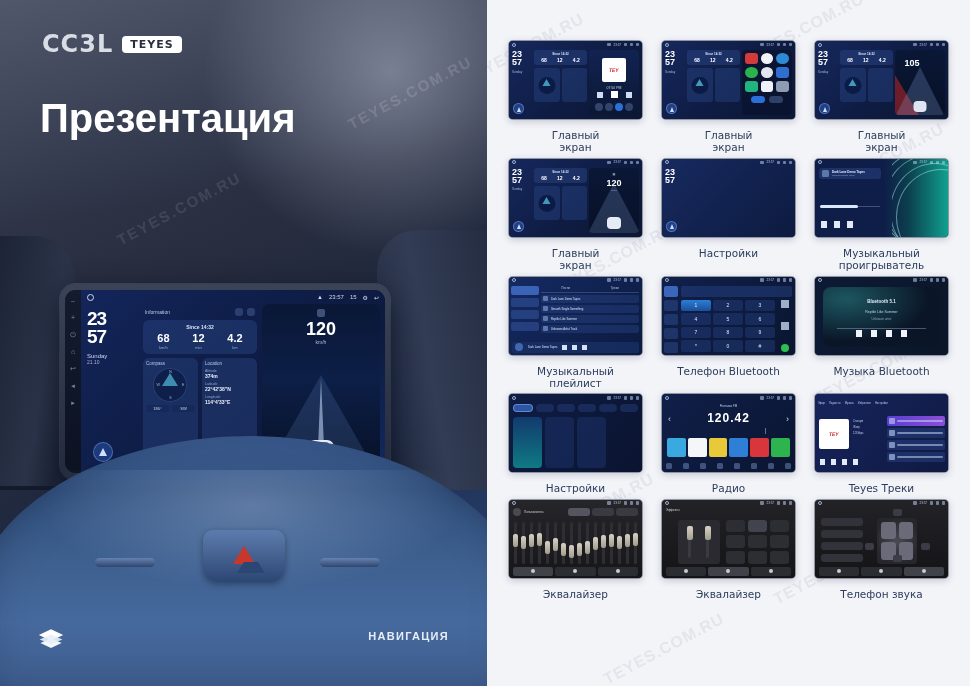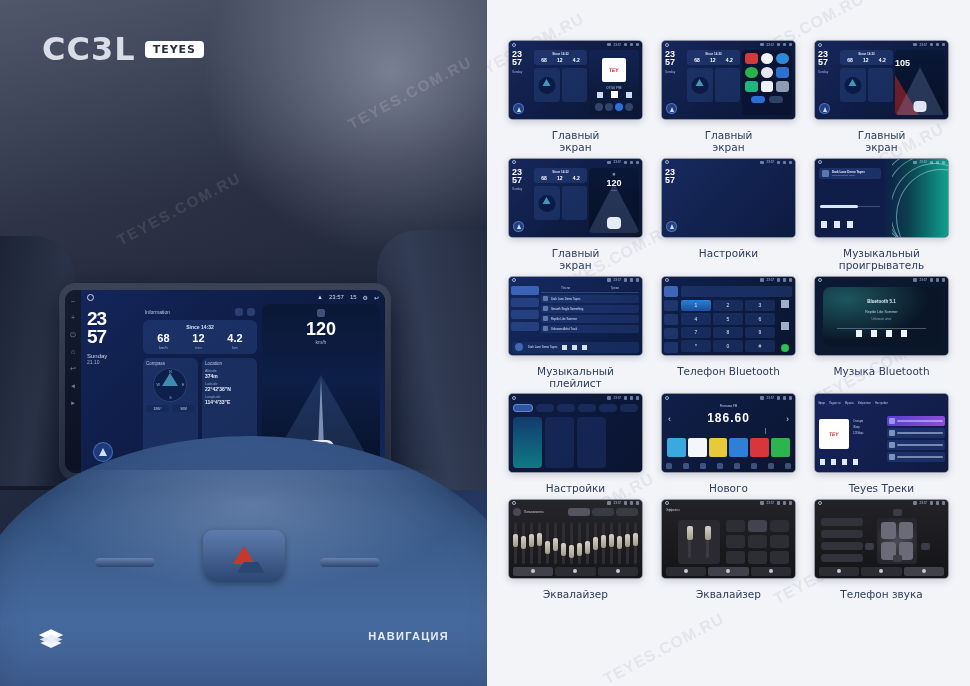--- a/index.html
+++ b/index.html
@@ -16,21 +16,21 @@
     background:radial-gradient(ellipse at 60% 40%, rgba(175,182,200,.55), rgba(120,128,150,0) 65%); }
   #hero-wm { position:absolute; right:8px; top:84px; transform:rotate(-28deg);
     font-size:15px; letter-spacing:2px; color:rgba(255,255,255,.14); font-weight:700; white-space:nowrap;}
   #hero-wm2 { position:absolute; left:110px; top:200px; transform:rotate(-28deg);
     font-size:15px; letter-spacing:2px; color:rgba(255,255,255,.10); font-weight:700; white-space:nowrap;}
   #hero-wm3 { position:absolute; left:140px; top:620px; transform:rotate(-28deg);
     font-size:14px; letter-spacing:2px; color:rgba(255,255,255,.12); font-weight:700; white-space:nowrap;}
 
   
   .brand { position:absolute; left:42px; top:30px; display:flex; align-items:center; gap:9px; z-index:6;}
-  .brand .bname { font-size:32px; font-weight:700; letter-spacing:1px; color:#d9dde6;
+  .brand .bname { font-size:24px; font-weight:700; letter-spacing:1px; color:#d9dde6;
     font-family:"DejaVu Sans", sans-serif;}
   .brand .bbadge { background:#ffffff; color:#2a2f3d; font-size:11px; font-weight:700;
     padding:3px 8px 3px 8px; border-radius:4px; letter-spacing:1px; line-height:1;
     font-family:"DejaVu Sans", sans-serif;}
 
   
   .heading { position:absolute; left:40px; top:96px; z-index:6; color:#fff; }
   .heading .y { font-size:52px; font-weight:700; line-height:1.05; letter-spacing:0px; }
   .heading .l1, .heading .l2 { font-size:40px; font-weight:700; line-height:1.13; }
 
@@ -321,20 +321,21 @@
     <div id="hero-wm">TEYES.COM.RU</div>
     <div id="hero-wm2">TEYES.COM.RU</div>
     <div id="hero-wm3">TEYES.COM.RU</div>
 
     <div class="brand">
       <span class="bname">CC3L</span>
       <span class="bbadge">TEYES</span>
     </div>
 
     <div class="heading">
+      <div class="l1">Презентация</div>
     </div>
 
     <div class="scene">
       <div class="carbody"></div>
       <div class="pillarL"></div>
       <div class="pillarR"></div>
 
       <div class="unit">
         <div class="inner">
           <div class="rail">
@@ -613,21 +614,21 @@
                 </div>
               </div>
             <div class="hsTwo">
                 <div>
                   <span class="hsComp"></span>
                 </div>
                 <div></div>
               </div>
             </div>
           <div class="hsR" style="background:linear-gradient(180deg,#0a1736,#071026);">
-            <div style="position:absolute;left:0;right:16px;top:8px;text-align:left;font-size:9px;color:#fff;font-weight:700;">105</div>
+            <div style="position:absolute;left:0;right:16px;top:8px;text-align:center;font-size:9px;color:#fff;font-weight:700;">105</div>
             <div style="position:absolute;bottom:0;left:-6px;width:0;height:0;border-right:30px solid transparent;border-bottom:50px solid rgba(190,40,40,.55);"></div>
             <div style="position:absolute;bottom:0;left:50%;transform:translateX(-50%);width:0;height:0;border-left:24px solid transparent;border-right:24px solid transparent;border-bottom:48px solid rgba(150,185,245,.22);"></div>
             <div style="position:absolute;bottom:3px;left:50%;transform:translateX(-50%);width:13px;height:11px;border-radius:4px;background:#dfe6f2;"></div>
           </div>
         </div>
         <div class="cap"><span>Главный</span><br><span>экран</span></div>
       </div>
 
       <div class="cell">
         <div class="thumb">
@@ -915,21 +916,21 @@
               <span class="tl"></span>
             <span class="tr">
                 <i></i>
                 <span class="tm">23:57</span>
                 <i></i>
                 <i></i>
                 <i></i>
               </span>
             </div>
           <div class="radTop">Рекламы FM</div>
-          <div class="radFreq">186.60</div>
+          <div class="radFreq">120.42</div>
           <div class="radArrowL">‹</div>
           <div class="radArrowR">›</div>
           <div class="radScale"></div>
           <div class="radPresets">
             <span style="background:#3aa9e0"></span>
             <span style="background:#f4f6fa"></span>
             <span style="background:#e8c93a"></span>
             <span style="background:#2f7fd6"></span>
             <span style="background:#d8353c"></span>
             <span style="background:#2eb44f"></span>
@@ -938,21 +939,21 @@
               <u></u>
               <u></u>
               <u></u>
               <u></u>
               <u></u>
               <u></u>
               <u></u>
               <u></u>
             </div>
         </div>
-        <div class="cap"><span>Нового</span></div>
+        <div class="cap"><span>Радио</span></div>
       </div>
 
       <div class="cell">
         <div class="thumb">
           <div class="teySkin"></div>
           <div class="teyTop">
             <span>Эфир</span>
             <span>Подкасты</span>
             <span>Музыка</span>
             <span>Избранное</span>

